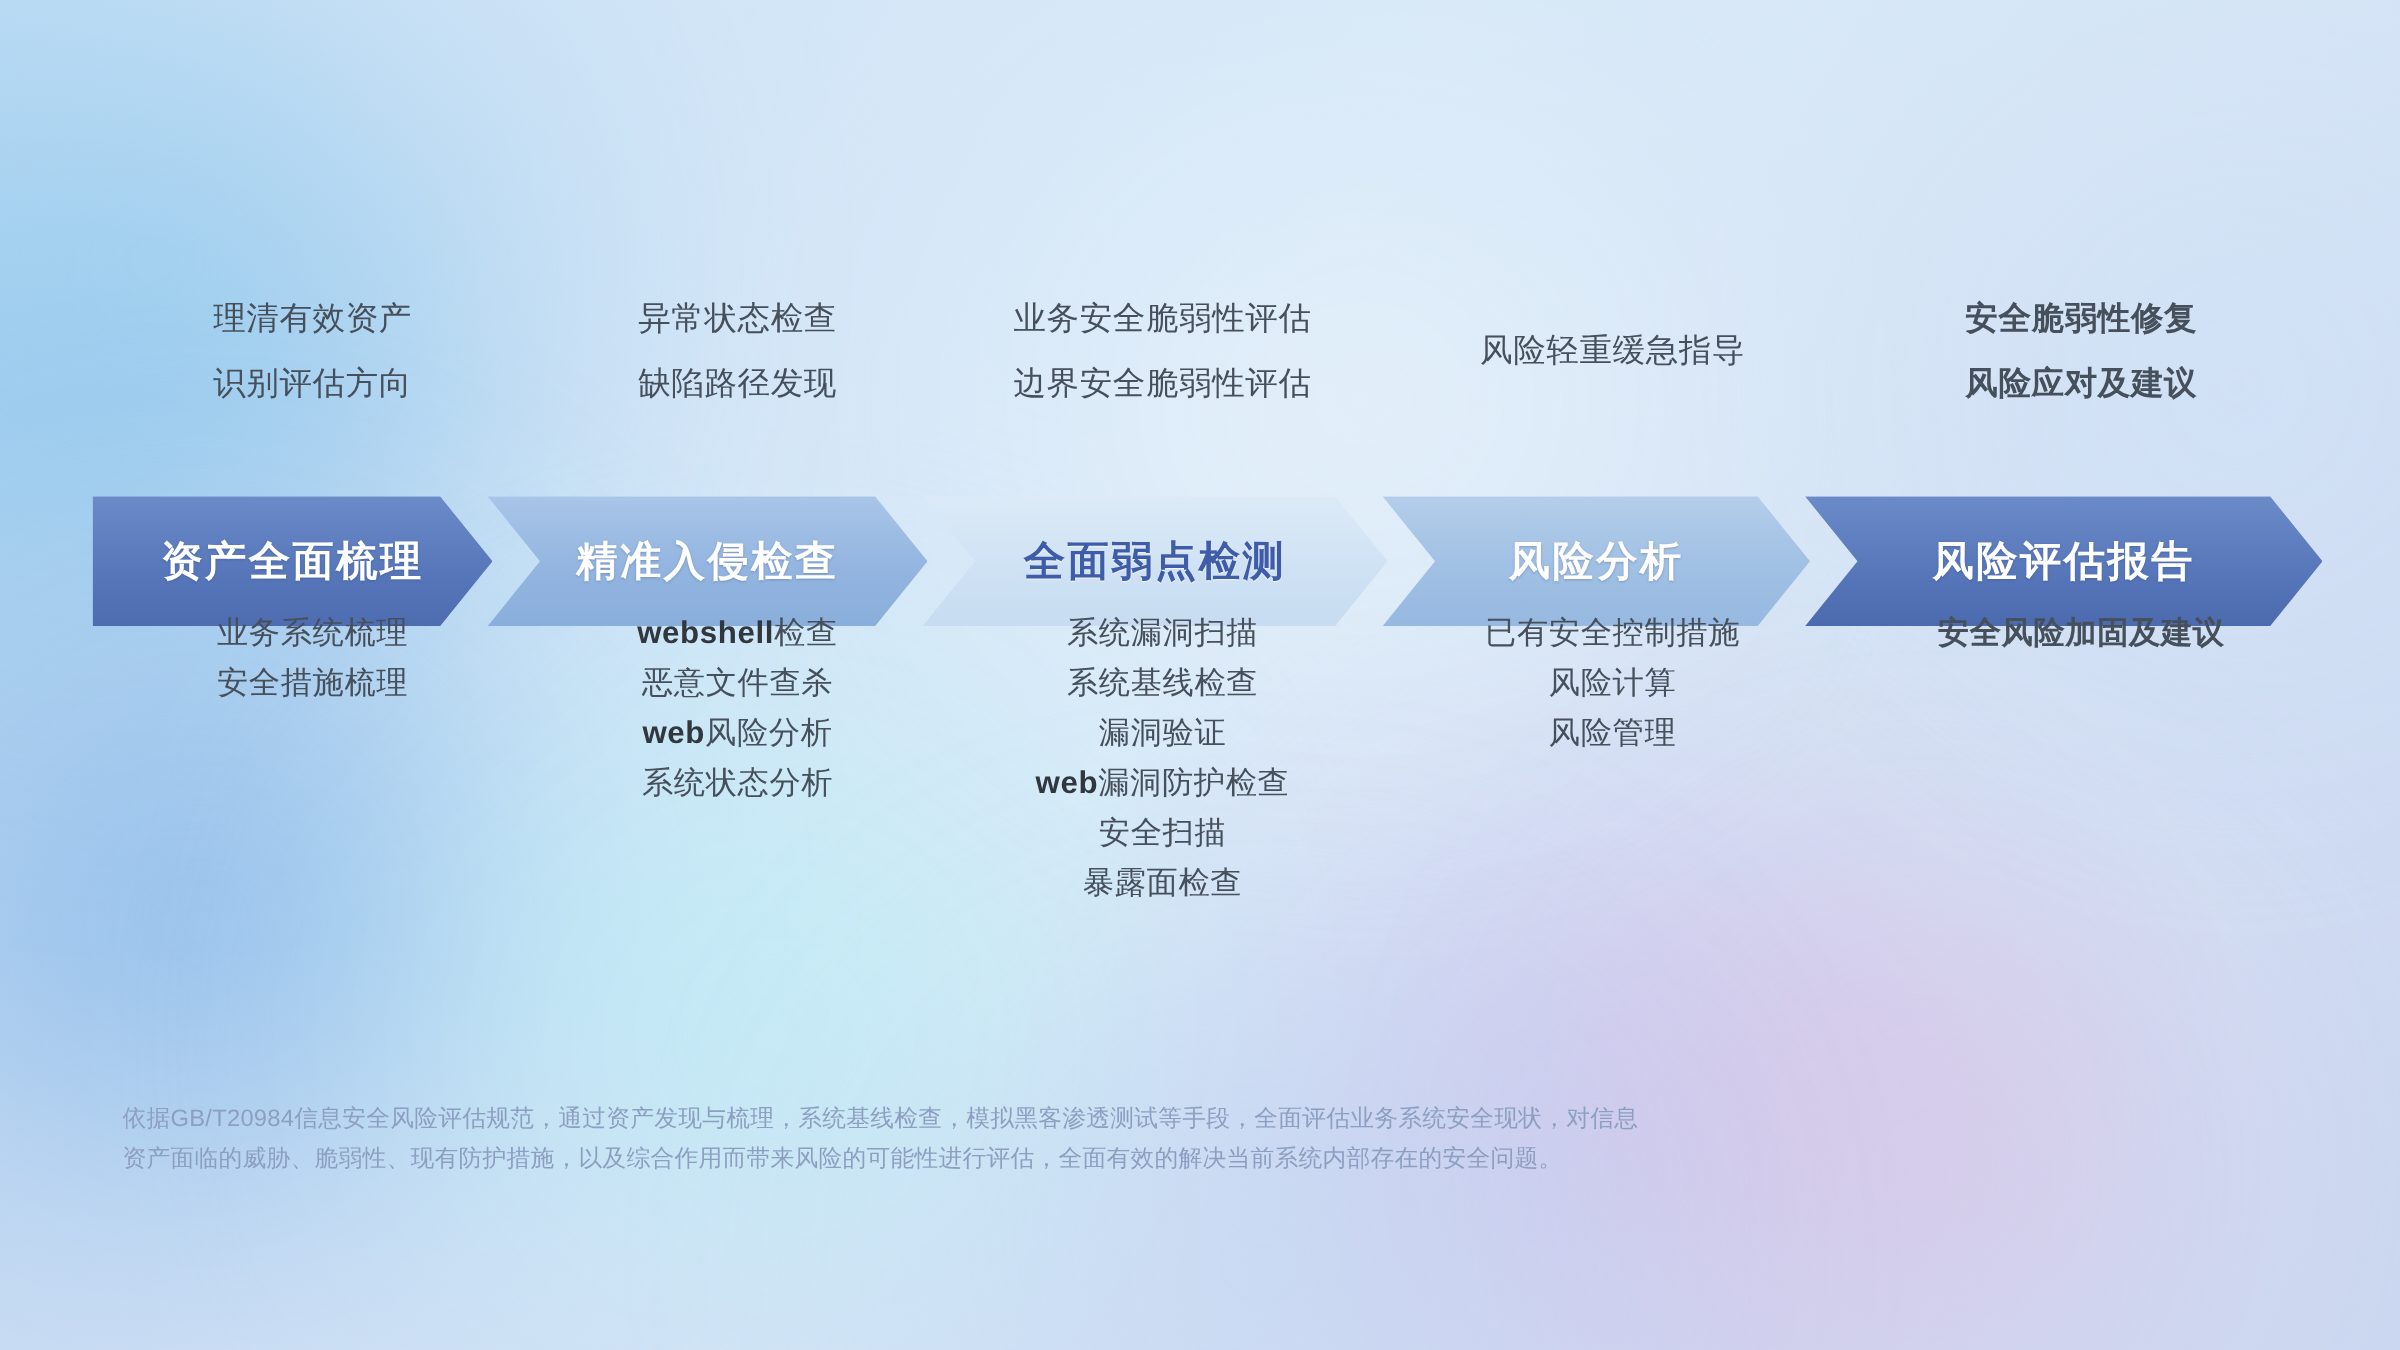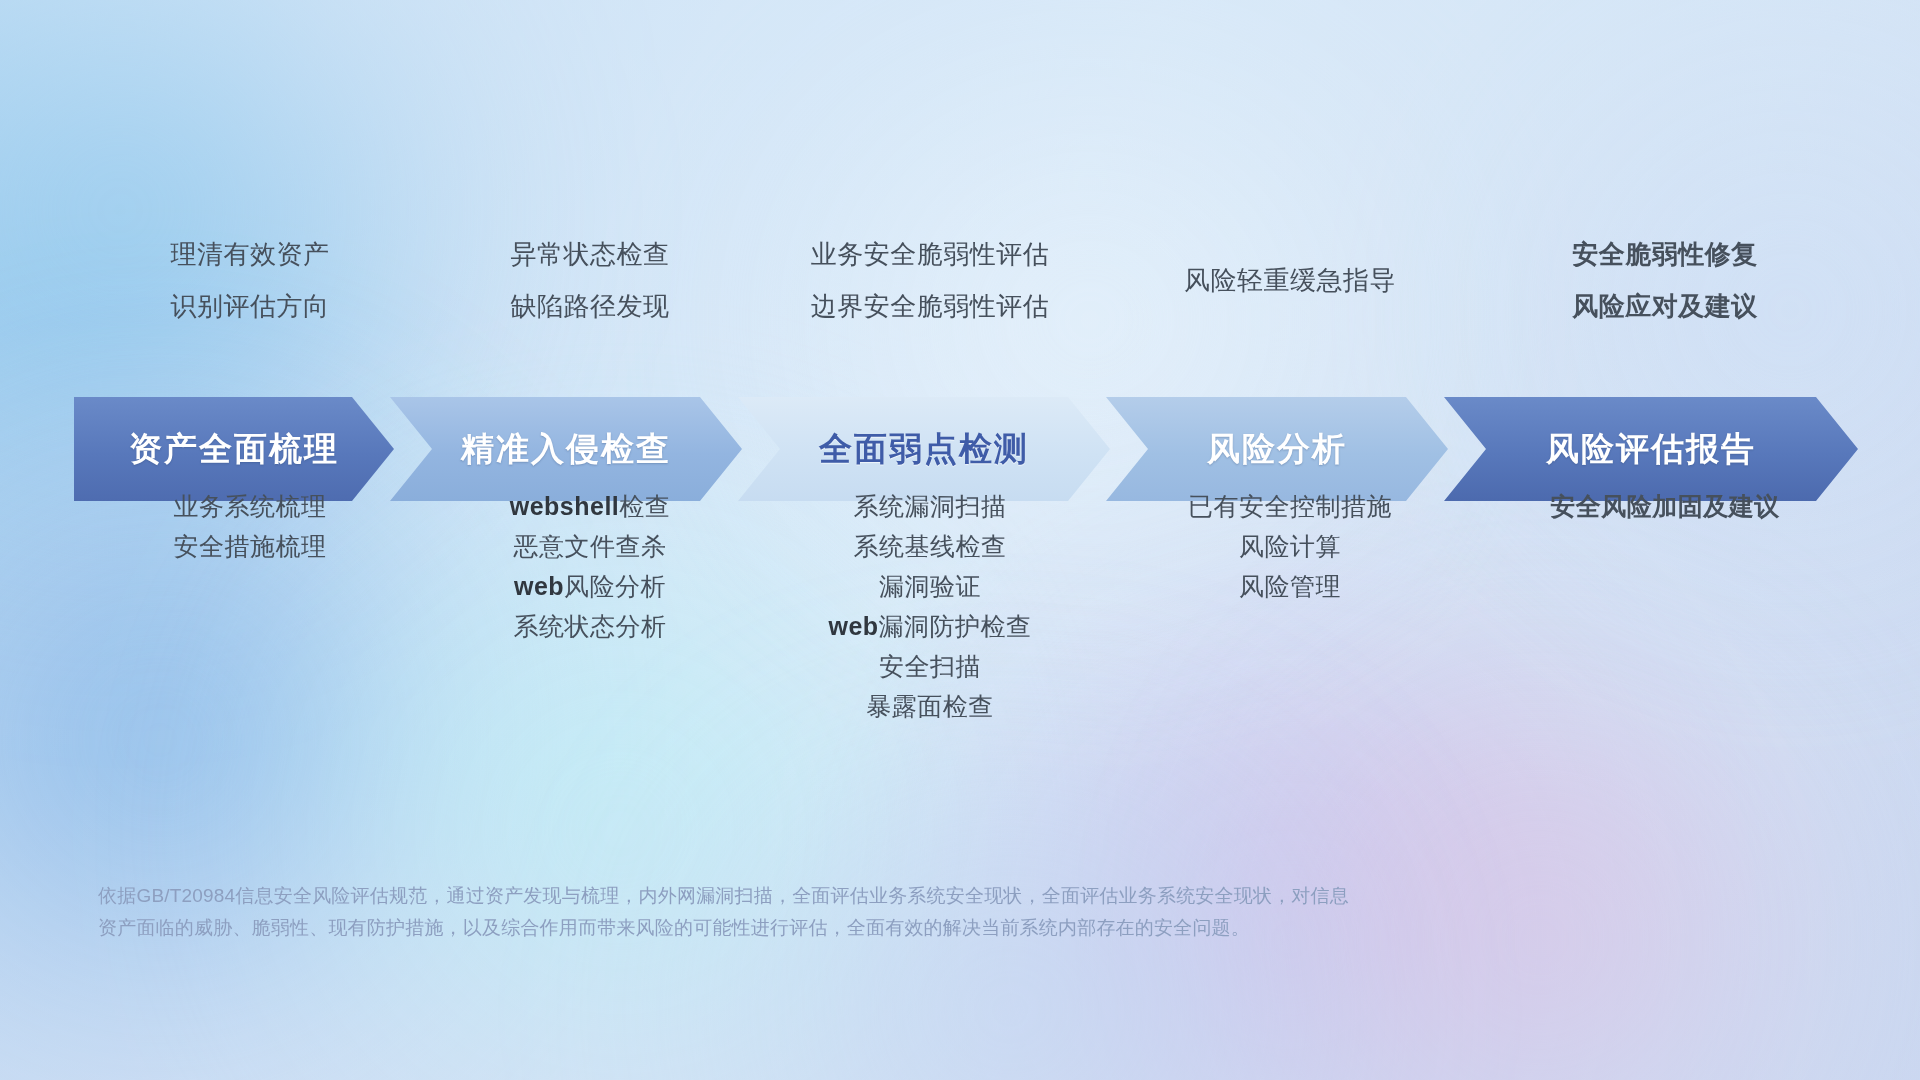--- a/index.html
+++ b/index.html
@@ -197,17 +197,17 @@
         <div class="bot-line"><span>已有安全控制措施</span></div>
         <div class="bot-line"><span>风险计算</span></div>
         <div class="bot-line"><span>风险管理</span></div>
       </div>
     <div class="col col-5" id="bot-4">
         <div class="bot-line"><span>安全风险加固及建议</span></div>
       </div>
   </div>
 
   <div id="footer">
-    <p>依据GB/T20984信息安全风险评估规范，通过资产发现与梳理，内外网漏洞扫描，全面评估业务系统安全现状，全面评估业务系统安全现状，对信息</p>
+    <p>依据GB/T20984信息安全风险评估规范，通过资产发现与梳理，系统基线检查，模拟黑客渗透测试等手段，全面评估业务系统安全现状，对信息</p>
     <p>资产面临的威胁、脆弱性、现有防护措施，以及综合作用而带来风险的可能性进行评估，全面有效的解决当前系统内部存在的安全问题。</p>
   </div>
 
 </div>
 
 </body></html>

